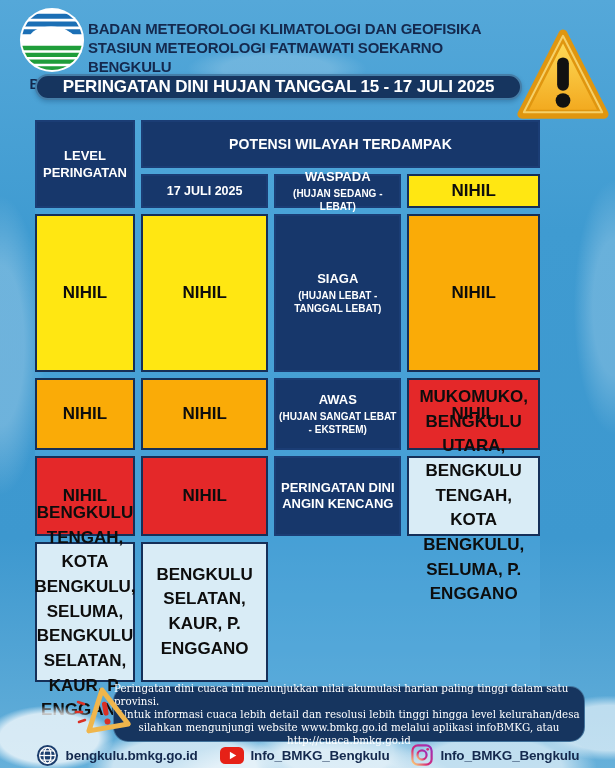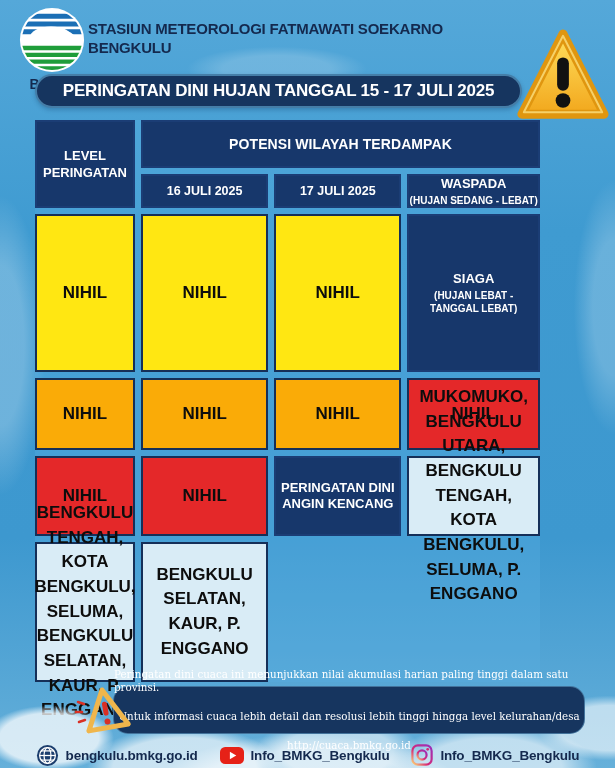--- a/index.html
+++ b/index.html
@@ -26,21 +26,21 @@
       radial-gradient(55px 170px at 100% 40%, rgba(255,255,255,.22) 0 40%, rgba(255,255,255,0) 75%),
       radial-gradient(120px 30px at 45% 9%, rgba(255,255,255,.18) 0 45%, rgba(255,255,255,0) 75%);
   }
 
   
   .logo-wrap{position:absolute;left:16px;top:6px;width:72px;text-align:center;}
   .logo-text{font-weight:800;font-size:14px;color:#14294e;letter-spacing:.5px;margin-top:-2px;}
   .title{position:absolute;left:88px;top:19px;width:440px;color:#14294e;font-weight:800;
          font-size:15px;line-height:19px;letter-spacing:-0.2px;}
   .banner{
-    position:absolute;left:35px;top:74px;width:487px;height:34px;border-radius:19px;
+    position:absolute;left:35px;top:74px;width:487px;height:26px;border-radius:19px;
     background:#16355f;border:2px solid rgba(110,185,228,.55);box-sizing:border-box;
     display:flex;align-items:center;justify-content:center;
     color:#fff;font-weight:800;font-size:17px;letter-spacing:-0.2px;
     box-shadow:0 2px 4px rgba(0,40,80,.25);
   }
   .warn-tri{position:absolute;left:514px;top:24px;width:98px;height:104px;}
 
   
   .wtable{
     position:absolute;left:35px;top:120px;width:505px;
@@ -56,24 +56,24 @@
   .level-cell{grid-area:1/1/3/2;font-weight:800;font-size:13px;line-height:17px;padding:4px;}
   .impact-cell{grid-area:1/2/2/5;font-weight:800;font-size:14px;letter-spacing:.1px;}
   .date-cell{font-weight:800;font-size:12.5px;}
   .rowlabel .lvl{font-weight:800;font-size:13px;line-height:16px;}
   .rowlabel .sub{font-weight:700;font-size:10px;line-height:13px;margin-top:2px;}
   .rowlabel{padding:0;}
   .val-cell{font-weight:800;font-size:17px;color:#0d0d0d;padding:6px 10px;line-height:1.45;}
 
   
   .disclaimer{
-    position:absolute;left:113px;top:686px;width:472px;height:48px;border-radius:15px;
+    position:absolute;left:113px;top:686px;width:472px;height:56px;border-radius:15px;
     background:#16355f;border:1px solid rgba(120,190,230,.45);box-sizing:border-box;
     display:flex;flex-direction:column;align-items:center;justify-content:center;
-    color:#fff;font-family:"DejaVu Serif","Liberation Serif",serif;font-size:10.3px;line-height:13px;gap:16px;
+    color:#fff;font-family:"DejaVu Serif","Liberation Serif",serif;font-size:10.3px;line-height:13px;
   }
   .alert-mini{position:absolute;left:74px;top:680px;width:60px;height:66px;}
 
   
   .footer{
     position:absolute;left:0;top:742px;width:100%;height:26px;
     display:flex;align-items:center;justify-content:center;gap:22px;
   }
   .f-item{display:flex;align-items:center;gap:7px;cursor:pointer;}
   .f-item span{font-weight:800;font-size:13.5px;color:#14294e;letter-spacing:-0.2px;}
@@ -101,20 +101,21 @@
         <rect x="1" y="41" width="68" height="4.5" rx="2.2" fill="#1f9d3a"></rect>
         <rect x="3" y="48" width="64" height="4.5" rx="2.2" fill="#1f9d3a"></rect>
         <rect x="6" y="55" width="58" height="4.5" rx="2.2" fill="#1f9d3a"></rect>
         <rect x="12" y="62" width="46" height="4.5" rx="2.2" fill="#1f9d3a"></rect>
       </g>
     </svg>
     <div class="logo-text">BMKG</div>
   </div>
 
   <div class="title">
+    <div>BADAN METEOROLOGI KLIMATOLOGI DAN GEOFISIKA</div>
     <div>STASIUN METEOROLOGI FATMAWATI SOEKARNO BENGKULU</div>
   </div>
 
   <div class="banner">
     <span>PERINGATAN DINI HUJAN TANGGAL 15 - 17 JULI 2025</span>
   </div>
 
   <svg class="warn-tri" viewBox="0 0 100 106">
     <defs>
       <linearGradient id="triGrad" x1="0" y1="0" x2="0" y2="1">
@@ -127,56 +128,60 @@
     <rect x="44" y="34" width="12" height="34" rx="6" fill="#111111"></rect>
     <circle cx="50" cy="78" r="7.5" fill="#111111"></circle>
   </svg>
 
   <section class="wtable">
     <div class="cell navy level-cell">
       <span>LEVEL PERINGATAN</span>
     </div>
     <div class="cell navy impact-cell">POTENSI WILAYAH TERDAMPAK</div>
 
-    <div class="cell navy date-cell">16 JULI 2025</div>
     <div class="cell navy date-cell">17 JULI 2025</div>
 
     <div class="cell navy rowlabel">
       <span class="lvl">WASPADA</span>
       <span class="sub">(HUJAN SEDANG - LEBAT)</span>
     </div>
     <div class="cell val-cell" style="background: rgb(255, 231, 18);">NIHIL</div>
     <div class="cell val-cell" style="background: rgb(255, 231, 18);">NIHIL</div>
     <div class="cell val-cell" style="background: rgb(255, 231, 18);">NIHIL</div>
 
     <div class="cell navy rowlabel">
       <span class="lvl">SIAGA</span>
       <span class="sub">(HUJAN LEBAT - TANGGAL LEBAT)</span>
     </div>
     <div class="cell val-cell" style="background: rgb(250, 171, 7);">NIHIL</div>
     <div class="cell val-cell" style="background: rgb(250, 171, 7);">NIHIL</div>
     <div class="cell val-cell" style="background: rgb(250, 171, 7);">NIHIL</div>
 
+    <div class="cell navy rowlabel">
+      <span class="lvl">AWAS</span>
+      <span class="sub">(HUJAN SANGAT LEBAT - EKSTREM)</span>
+    </div>
     <div class="cell val-cell" style="background: rgb(228, 40, 41);">NIHIL</div>
     <div class="cell val-cell" style="background: rgb(228, 40, 41);">NIHIL</div>
     <div class="cell val-cell" style="background: rgb(228, 40, 41);">NIHIL</div>
 
     <div class="cell navy rowlabel">
       <span class="lvl">PERINGATAN DINI ANGIN KENCANG</span>
     </div>
     <div class="cell val-cell" style="background: rgb(217, 236, 246);">MUKOMUKO, BENGKULU UTARA, BENGKULU TENGAH, KOTA BENGKULU, SELUMA, P. ENGGANO</div>
     <div class="cell val-cell" style="background: rgb(217, 236, 246);">BENGKULU TENGAH, KOTA BENGKULU, SELUMA, BENGKULU SELATAN, KAUR, P. ENGGANO</div>
     <div class="cell val-cell" style="background: rgb(217, 236, 246);">BENGKULU SELATAN, KAUR, P. ENGGANO</div>
   </section>
 
   <div class="clouds-bottom"></div>
 
   <div class="disclaimer">
     <div>Peringatan dini cuaca ini menunjukkan nilai akumulasi harian paling tinggi dalam satu provinsi.</div>
     <div>Untuk informasi cuaca lebih detail dan resolusi lebih tinggi hingga level kelurahan/desa</div>
+    <div>silahkan mengunjungi website www.bmkg.go.id melalui aplikasi infoBMKG, atau</div>
     <div>http://cuaca.bmkg.go.id</div>
   </div>
 
   <svg class="alert-mini" viewBox="0 0 60 66">
     <g transform="rotate(-10 30 33)">
       <path d="M32 10 L52 48 L12 48 Z" fill="none" stroke="#f0b64c" stroke-width="5" stroke-linejoin="round"></path>
       <rect x="29.5" y="22" width="5" height="14" rx="2.5" fill="#d93025"></rect>
       <circle cx="32" cy="42" r="3" fill="#d93025"></circle>
     </g>
     <g stroke="#d93025" stroke-width="2.5" stroke-linecap="round">

